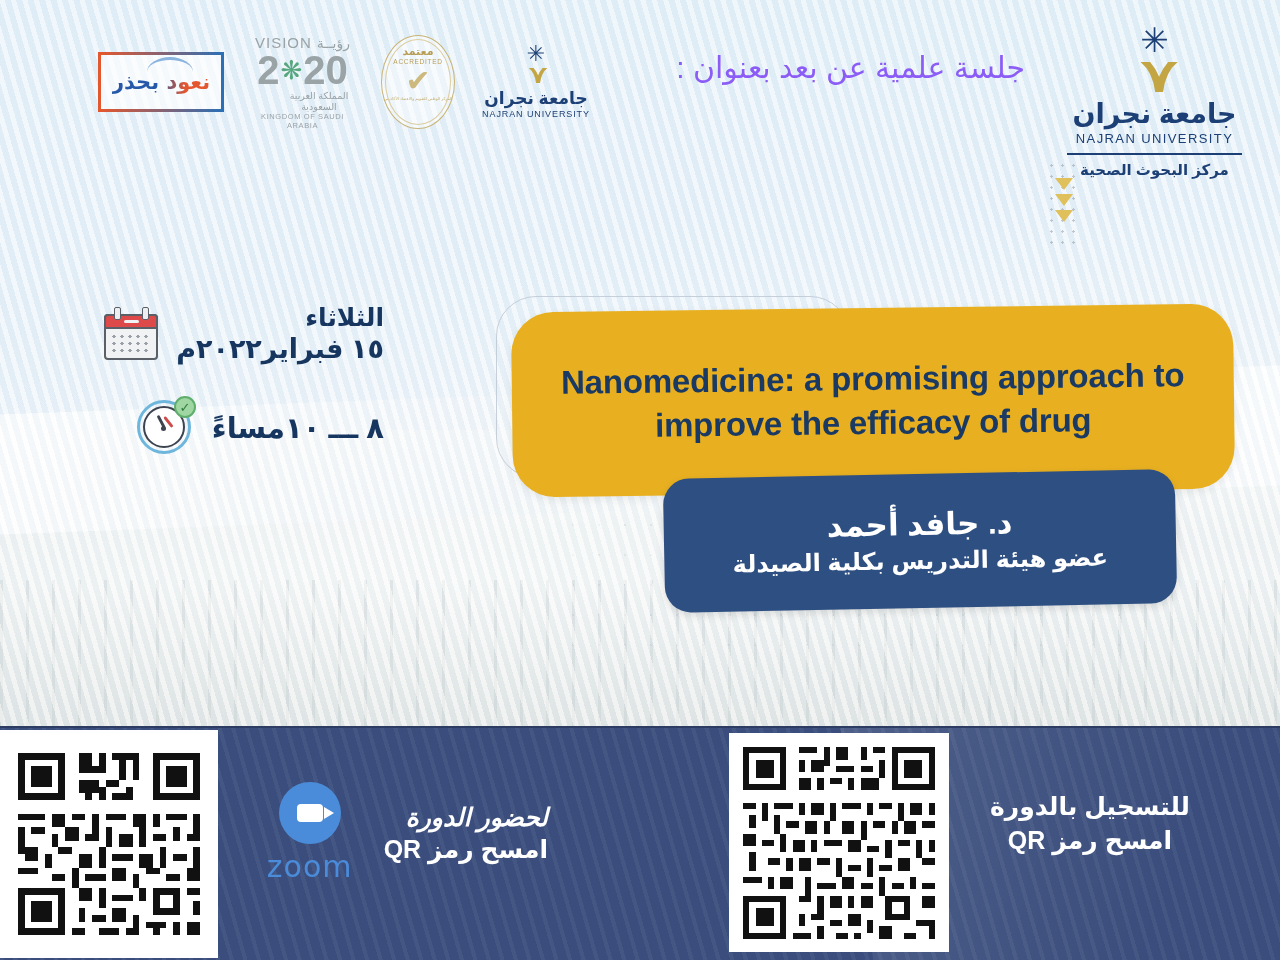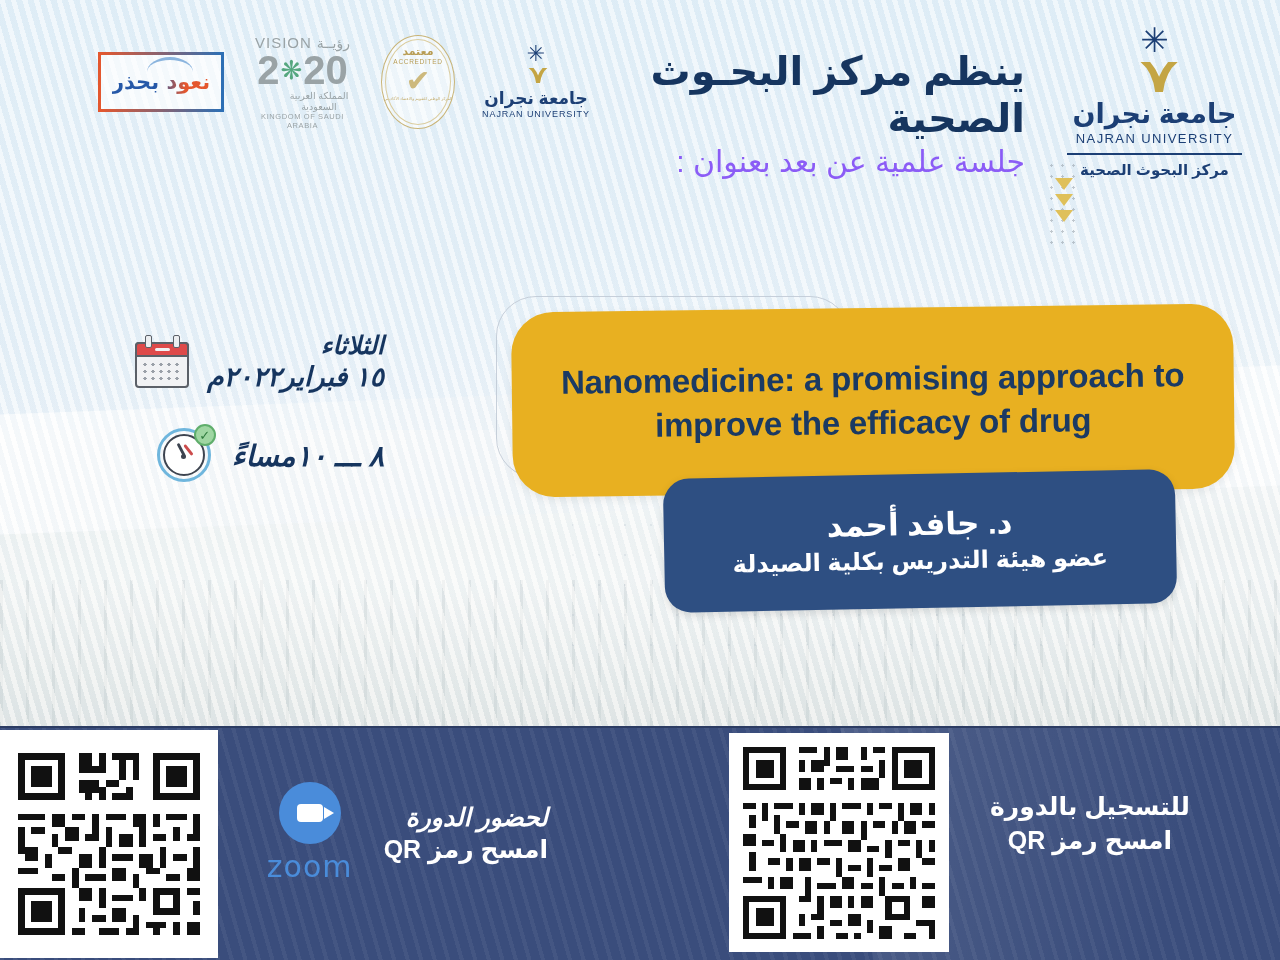--- a/index.html
+++ b/index.html
@@ -126,21 +126,21 @@
     background-size:11px 11px;
   }
   .tri-deco .t{
     position:absolute;left:9px;width:0;height:0;
     border-left:9px solid transparent;border-right:9px solid transparent;
     border-top:12px solid #dfc05a;
   }
   .tri-deco .t1{top:18px;}.tri-deco .t2{top:34px;}.tri-deco .t3{top:50px;}
 
   
-  .datetime{position:absolute;left:84px;top:330px;width:300px;direction:rtl;font-style:italic;}
+  .datetime{position:absolute;left:84px;top:302px;width:300px;direction:rtl;}
   .dt-row{display:flex;align-items:center;justify-content:flex-start;gap:16px;}
   .dt-row .dt-text{color:#16355f;font-weight:bold;text-align:right;direction:rtl;}
   .dt-date .l1{font-size:25px;line-height:1.25;}
   .dt-date .l2{font-size:27px;line-height:1.25;white-space:nowrap;}
   .dt-time .t1{font-size:29px;line-height:1.2;white-space:nowrap;}
   .dt-row.dt-time{margin-top:30px;}
 
   .icon-cal{width:58px;height:58px;position:relative;flex:0 0 auto;}
   .icon-cal .body{position:absolute;left:2px;top:8px;width:54px;height:46px;background:#f1f2f4;border:2px solid #5b6068;border-radius:4px;box-sizing:border-box;}
   .icon-cal .top{position:absolute;left:2px;top:8px;width:54px;height:15px;background:#de4a4a;border:2px solid #5b6068;border-radius:4px 4px 0 0;box-sizing:border-box;}
@@ -273,21 +273,20 @@
 
     <div class="logo-nu-top">
       <div class="star">✳</div>
       <div class="v-mark">⋎</div>
       <div class="ar">جامعة نجران</div>
       <div class="en">NAJRAN UNIVERSITY</div>
     </div>
   </div>
 
   <div class="header-ar">
-    <div class="l1">ينظم مركز البحـوث الصحية</div>
     <div class="l3">جلسة علمية عن بعد بعنوان :</div>
   </div>
 
   <div class="nu-right">
     <div class="star">✳</div>
     <div class="vm">⋎</div>
     <div class="ar">جامعة نجران</div>
     <div class="en">NAJRAN UNIVERSITY</div>
     <div class="rule"></div>
     <div class="ctr">مركز البحوث الصحية</div>

